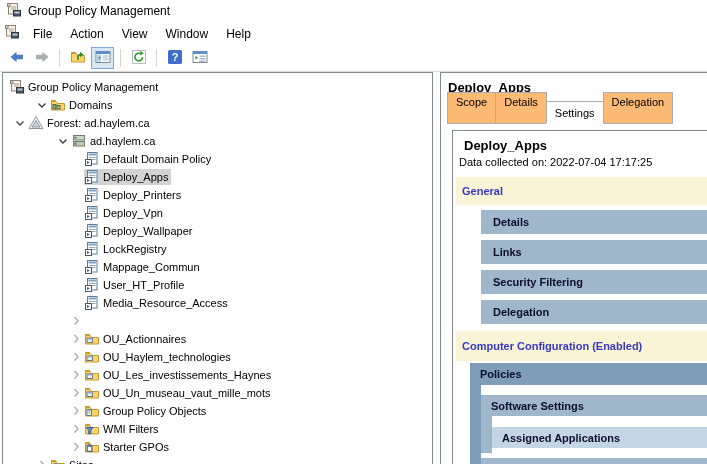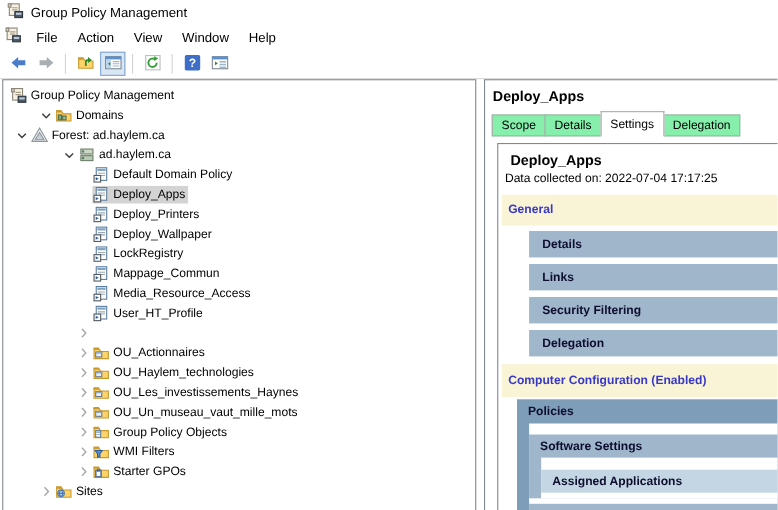--- a/index.html
+++ b/index.html
@@ -25,21 +25,21 @@
   .chev{width:17px;height:16px;flex:none;display:flex;align-items:center;justify-content:center;}
   .hl{display:flex;align-items:center;border-radius:0;}
   .hl.selected{background:var(--tree-selection,#D3D3D3);}
   .ticon{width:16px;height:16px;flex:none;display:flex;align-items:center;justify-content:center;margin-right:3px;}
   .tlabel{padding:1px 3px 1px 0;}
   
   .details-panel{position:absolute;left:440px;top:72px;width:292px;height:400px;border:1px solid #808890;
     background:#fff;box-sizing:border-box;padding:7px 0 0 6px;}
   .pane-title{font-size:13px;font-weight:bold;line-height:16px;margin:0 0 5px 1px;}
   .tabs{display:flex;align-items:flex-end;height:23px;}
-  .tab{background:#86efac;border:1px solid #ACACAC;height:20px;box-sizing:border-box;
+  .tab{background:#fdba74;border:1px solid #ACACAC;height:32px;box-sizing:border-box;
     padding:3px 8px 0 8px;margin-right:-1px;cursor:default;}
   .tab.active{background:#fff;height:23px;padding-top:5px;border-bottom:1px solid #fff;position:relative;z-index:2;}
   
   .report-box{position:absolute;left:11px;top:57px;width:281px;height:362px;border:1px solid #808890;
     background:#fff;box-sizing:border-box;padding:3px 0 0 3px;overflow:hidden;}
   .rep-title{font-size:13px;font-weight:bold;line-height:16px;margin:4px 0 2px 8px;}
   .rep-sub{font-size:11px;line-height:13px;margin:0 0 8px 3px;}
   .rep-header{background:var(--section-bg,#FAF4D6);color:var(--section-fg,#3838C8);
     font-weight:bold;height:28px;display:flex;align-items:center;padding-left:6px;cursor:default;}
   .rep-header.tall{height:30px;}
@@ -265,20 +265,36 @@
           <span class="ticon">
             <svg width="16" height="16" viewBox="0 0 16 16">
               <rect x="3.5" y="1.5" width="9.5" height="11.5" fill="#FFFFFF" stroke="#5B7E9E"></rect>
               <rect x="4.5" y="2.5" width="7.5" height="2" fill="#7FA3C0"></rect>
               <line x1="5" y1="6.5" x2="11.5" y2="6.5" stroke="#9AA8B4"></line>
               <line x1="5" y1="8.5" x2="11.5" y2="8.5" stroke="#9AA8B4"></line>
               <rect x="1.5" y="8.5" width="6" height="6" fill="#FFFFFF" stroke="#50585F"></rect>
               <polygon points="3,13 3,10 5.8,11.5" fill="#2F5FA0"></polygon>
             </svg>
           </span>
+          <span class="tlabel">Deploy_Vpn</span>
+        </span>
+      </div>
+      <div class="tree-row" style="padding-left: 64px;">
+        <span class="chev"></span>
+        <span class="hl">
+          <span class="ticon">
+            <svg width="16" height="16" viewBox="0 0 16 16">
+              <rect x="3.5" y="1.5" width="9.5" height="11.5" fill="#FFFFFF" stroke="#5B7E9E"></rect>
+              <rect x="4.5" y="2.5" width="7.5" height="2" fill="#7FA3C0"></rect>
+              <line x1="5" y1="6.5" x2="11.5" y2="6.5" stroke="#9AA8B4"></line>
+              <line x1="5" y1="8.5" x2="11.5" y2="8.5" stroke="#9AA8B4"></line>
+              <rect x="1.5" y="8.5" width="6" height="6" fill="#FFFFFF" stroke="#50585F"></rect>
+              <polygon points="3,13 3,10 5.8,11.5" fill="#2F5FA0"></polygon>
+            </svg>
+          </span>
           <span class="tlabel">Deploy_Wallpaper</span>
         </span>
       </div>
       <div class="tree-row" style="padding-left: 64px;">
         <span class="chev"></span>
         <span class="hl">
           <span class="ticon">
             <svg width="16" height="16" viewBox="0 0 16 16">
               <rect x="3.5" y="1.5" width="9.5" height="11.5" fill="#FFFFFF" stroke="#5B7E9E"></rect>
               <rect x="4.5" y="2.5" width="7.5" height="2" fill="#7FA3C0"></rect>
@@ -313,37 +329,37 @@
           <span class="ticon">
             <svg width="16" height="16" viewBox="0 0 16 16">
               <rect x="3.5" y="1.5" width="9.5" height="11.5" fill="#FFFFFF" stroke="#5B7E9E"></rect>
               <rect x="4.5" y="2.5" width="7.5" height="2" fill="#7FA3C0"></rect>
               <line x1="5" y1="6.5" x2="11.5" y2="6.5" stroke="#9AA8B4"></line>
               <line x1="5" y1="8.5" x2="11.5" y2="8.5" stroke="#9AA8B4"></line>
               <rect x="1.5" y="8.5" width="6" height="6" fill="#FFFFFF" stroke="#50585F"></rect>
               <polygon points="3,13 3,10 5.8,11.5" fill="#2F5FA0"></polygon>
             </svg>
           </span>
+          <span class="tlabel">User_HT_Profile</span>
+        </span>
+      </div>
+      <div class="tree-row" style="padding-left: 64px;">
+        <span class="chev"></span>
+        <span class="hl">
+          <span class="ticon">
+            <svg width="16" height="16" viewBox="0 0 16 16">
+              <rect x="3.5" y="1.5" width="9.5" height="11.5" fill="#FFFFFF" stroke="#5B7E9E"></rect>
+              <rect x="4.5" y="2.5" width="7.5" height="2" fill="#7FA3C0"></rect>
+              <line x1="5" y1="6.5" x2="11.5" y2="6.5" stroke="#9AA8B4"></line>
+              <line x1="5" y1="8.5" x2="11.5" y2="8.5" stroke="#9AA8B4"></line>
+              <rect x="1.5" y="8.5" width="6" height="6" fill="#FFFFFF" stroke="#50585F"></rect>
+              <polygon points="3,13 3,10 5.8,11.5" fill="#2F5FA0"></polygon>
+            </svg>
+          </span>
           <span class="tlabel">Media_Resource_Access</span>
-        </span>
-      </div>
-      <div class="tree-row" style="padding-left: 64px;">
-        <span class="chev"></span>
-        <span class="hl">
-          <span class="ticon">
-            <svg width="16" height="16" viewBox="0 0 16 16">
-              <rect x="3.5" y="1.5" width="9.5" height="11.5" fill="#FFFFFF" stroke="#5B7E9E"></rect>
-              <rect x="4.5" y="2.5" width="7.5" height="2" fill="#7FA3C0"></rect>
-              <line x1="5" y1="6.5" x2="11.5" y2="6.5" stroke="#9AA8B4"></line>
-              <line x1="5" y1="8.5" x2="11.5" y2="8.5" stroke="#9AA8B4"></line>
-              <rect x="1.5" y="8.5" width="6" height="6" fill="#FFFFFF" stroke="#50585F"></rect>
-              <polygon points="3,13 3,10 5.8,11.5" fill="#2F5FA0"></polygon>
-            </svg>
-          </span>
-          <span class="tlabel">User_HT_Profile</span>
         </span>
       </div>
       <div class="tree-row" style="padding-left: 64px;">
         <span class="chev">
           <svg width="16" height="16" viewBox="0 0 16 16">
             <polyline points="6.5,4 10,7.8 6.5,11.6" fill="none" stroke="#A8A8A8" stroke-width="1.3"></polyline>
           </svg>
         </span>
       </div>
       <div class="tree-row" style="padding-left: 64px;">

